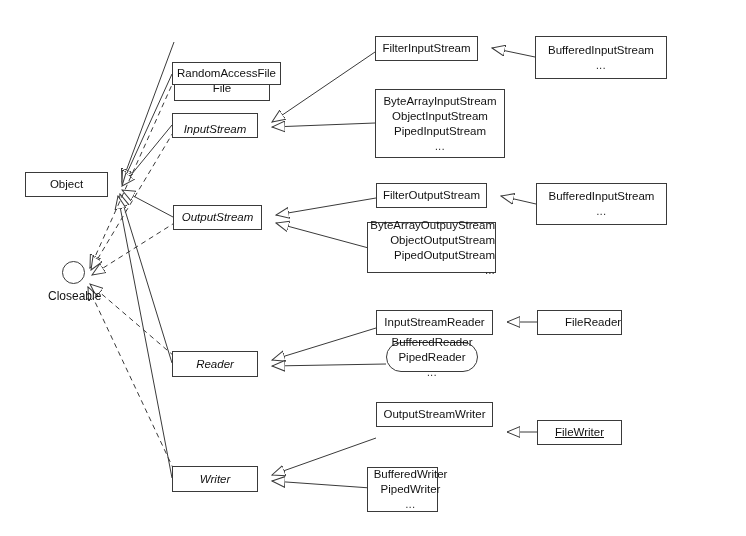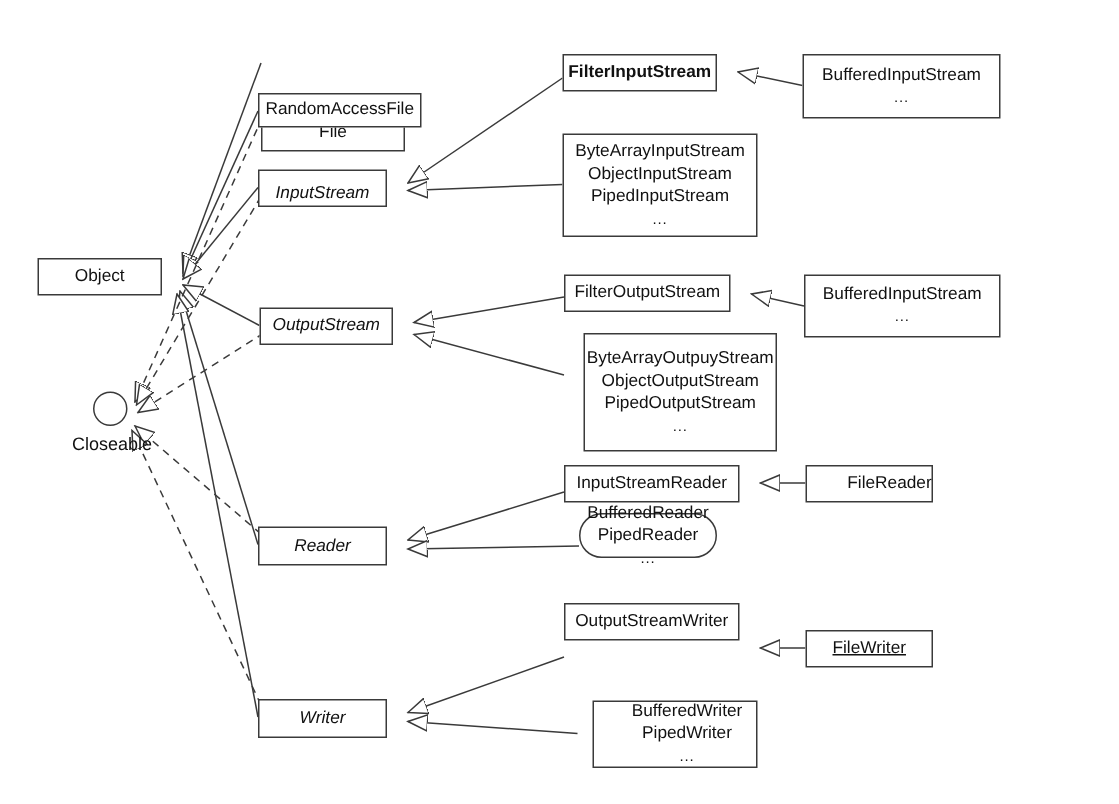--- a/index.html
+++ b/index.html
@@ -184,21 +184,21 @@
   </div>
 
   <div class="node abstract" style="left:172px; top:351px; width:86px; height:26px;">
     <span class="line">Reader</span>
   </div>
 
   <div class="node abstract" style="left:172px; top:466px; width:86px; height:26px;">
     <span class="line">Writer</span>
   </div>
 
-  <div class="node" style="left:375px; top:36px; width:103px; height:25px;font-weight:bold;">
+  <div class="node" style="left:375px; top:36px; width:103px; height:25px;">
     <span class="line">FilterInputStream</span>
   </div>
 
   <div class="node" style="left:535px; top:36px; width:132px; height:43px;">
     <span class="line">BufferedInputStream</span>
     <span class="line ellipsis">...</span>
   </div>
 
   <div class="node" style="left:375px; top:89px; width:130px; height:69px;">
     <span class="line">ByteArrayInputStream</span>
@@ -209,21 +209,21 @@
 
   <div class="node" style="left:376px; top:183px; width:111px; height:25px;">
     <span class="line">FilterOutputStream</span>
   </div>
 
   <div class="node" style="left:536px; top:183px; width:131px; height:42px;">
     <span class="line">BufferedInputStream</span>
     <span class="line ellipsis">...</span>
   </div>
 
-  <div class="node" style="left:389px; top:222px; width:129px; height:79px;">
+  <div class="node" style="left:367px; top:222px; width:129px; height:51px;align-items:flex-end;">
     <span class="line">ByteArrayOutpuyStream</span>
     <span class="line">ObjectOutputStream</span>
     <span class="line">PipedOutputStream</span>
     <span class="line ellipsis">...</span>
   </div>
 
   <div class="node" style="left:376px; top:310px; width:117px; height:25px;">
     <span class="line">InputStreamReader</span>
   </div>
 
@@ -238,21 +238,21 @@
   </div>
 
   <div class="node" style="left:376px; top:402px; width:117px; height:25px;">
     <span class="line">OutputStreamWriter</span>
   </div>
 
   <div class="node" style="left:537px; top:420px; width:85px; height:25px;text-decoration:underline;">
     <span class="line">FileWriter</span>
   </div>
 
-  <div class="node" style="left:395px; top:467px; width:110px; height:45px;padding-left:16px;">
+  <div class="node" style="left:367px; top:467px; width:71px; height:45px;padding-left:16px;">
     <span class="line">BufferedWriter</span>
     <span class="line">PipedWriter</span>
     <span class="line ellipsis">...</span>
   </div>
 
   <div class="iface-ball" style="left:62px; top:261px; width:23px; height:23px;"></div>
   <div class="iface-label" style="left:48px; top:290px;">Closeable</div>
 
 </div>
 

